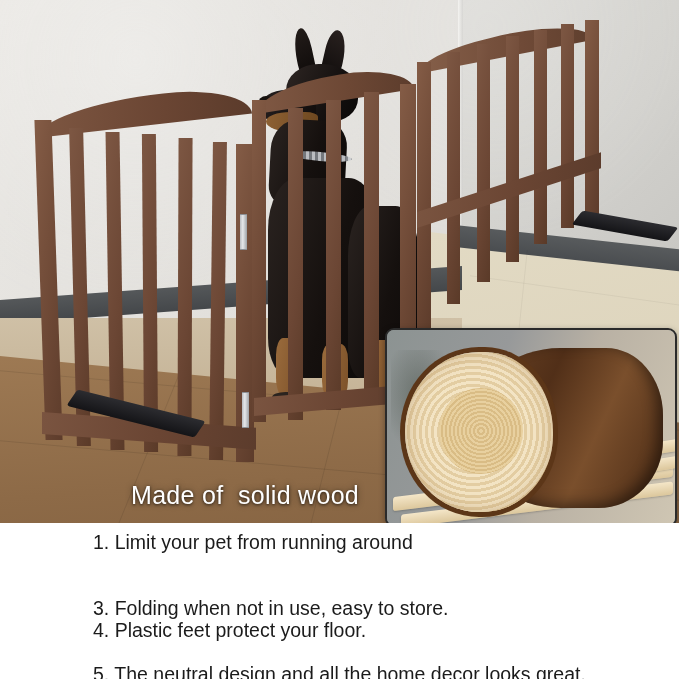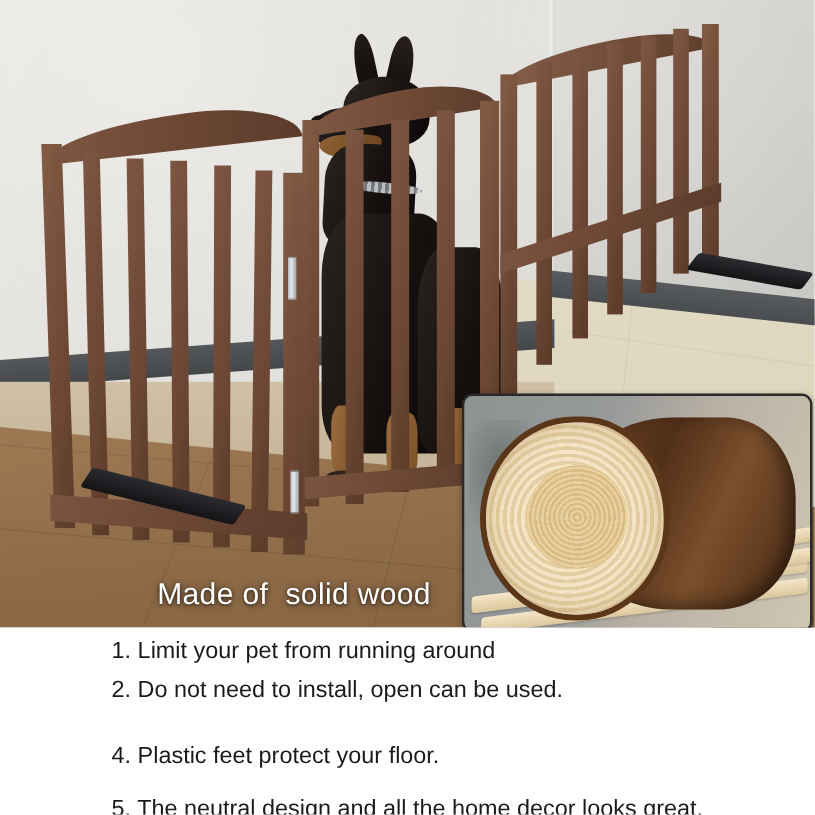--- a/index.html
+++ b/index.html
@@ -225,18 +225,18 @@
       <div class="inset-plank" style="left:150px;top:120px;width:140px;height:12px;transform:skewY(-9deg);"></div>
       <div class="inset-plank" style="left:160px;top:136px;width:132px;height:12px;transform:skewY(-9deg);"></div>
       <div class="log-bark"></div>
       <div class="log-face"></div>
       <div class="log-core"></div>
     </div>
   </div>
 
   <div id="textarea">
     <div class="bullet" style="top:8px;">1. Limit your pet from running around</div>
-    <div class="bullet" style="top:41px;">2. Do not need to install, open can be used.</div>
+    <div class="bullet" style="top:74px;">3. Folding when not in use, easy to store.</div>
     <div class="bullet" style="top:96px;">4. Plastic feet protect your floor.</div>
     <div class="bullet" style="top:140px;">5. The neutral design and all the home decor looks great.</div>
   </div>
 
 </div>
 
 </body></html>

